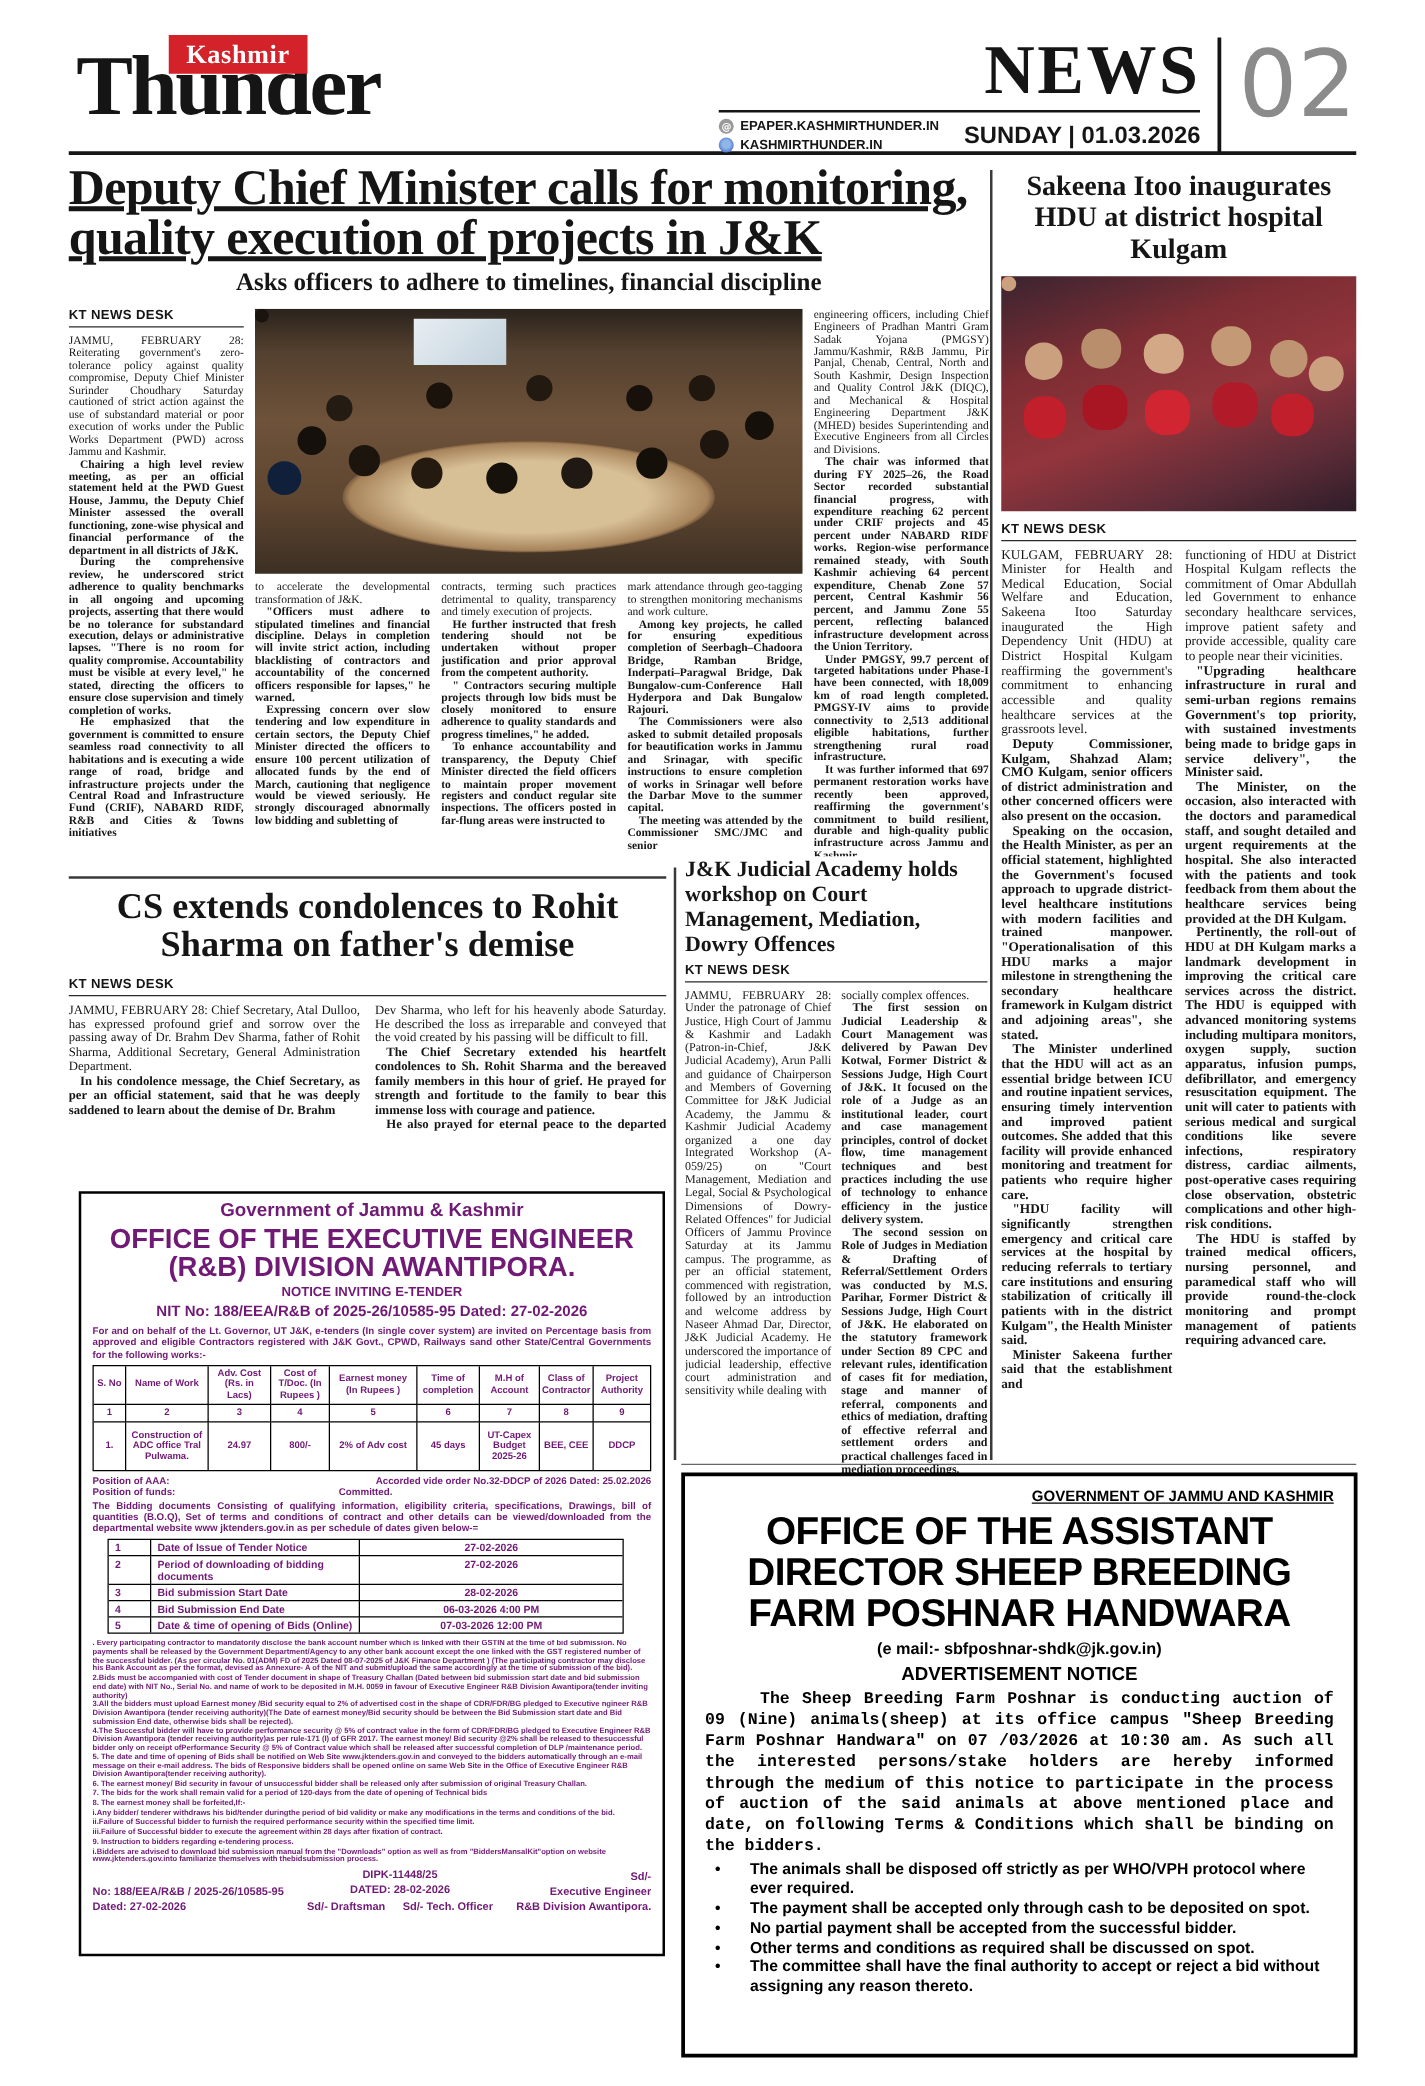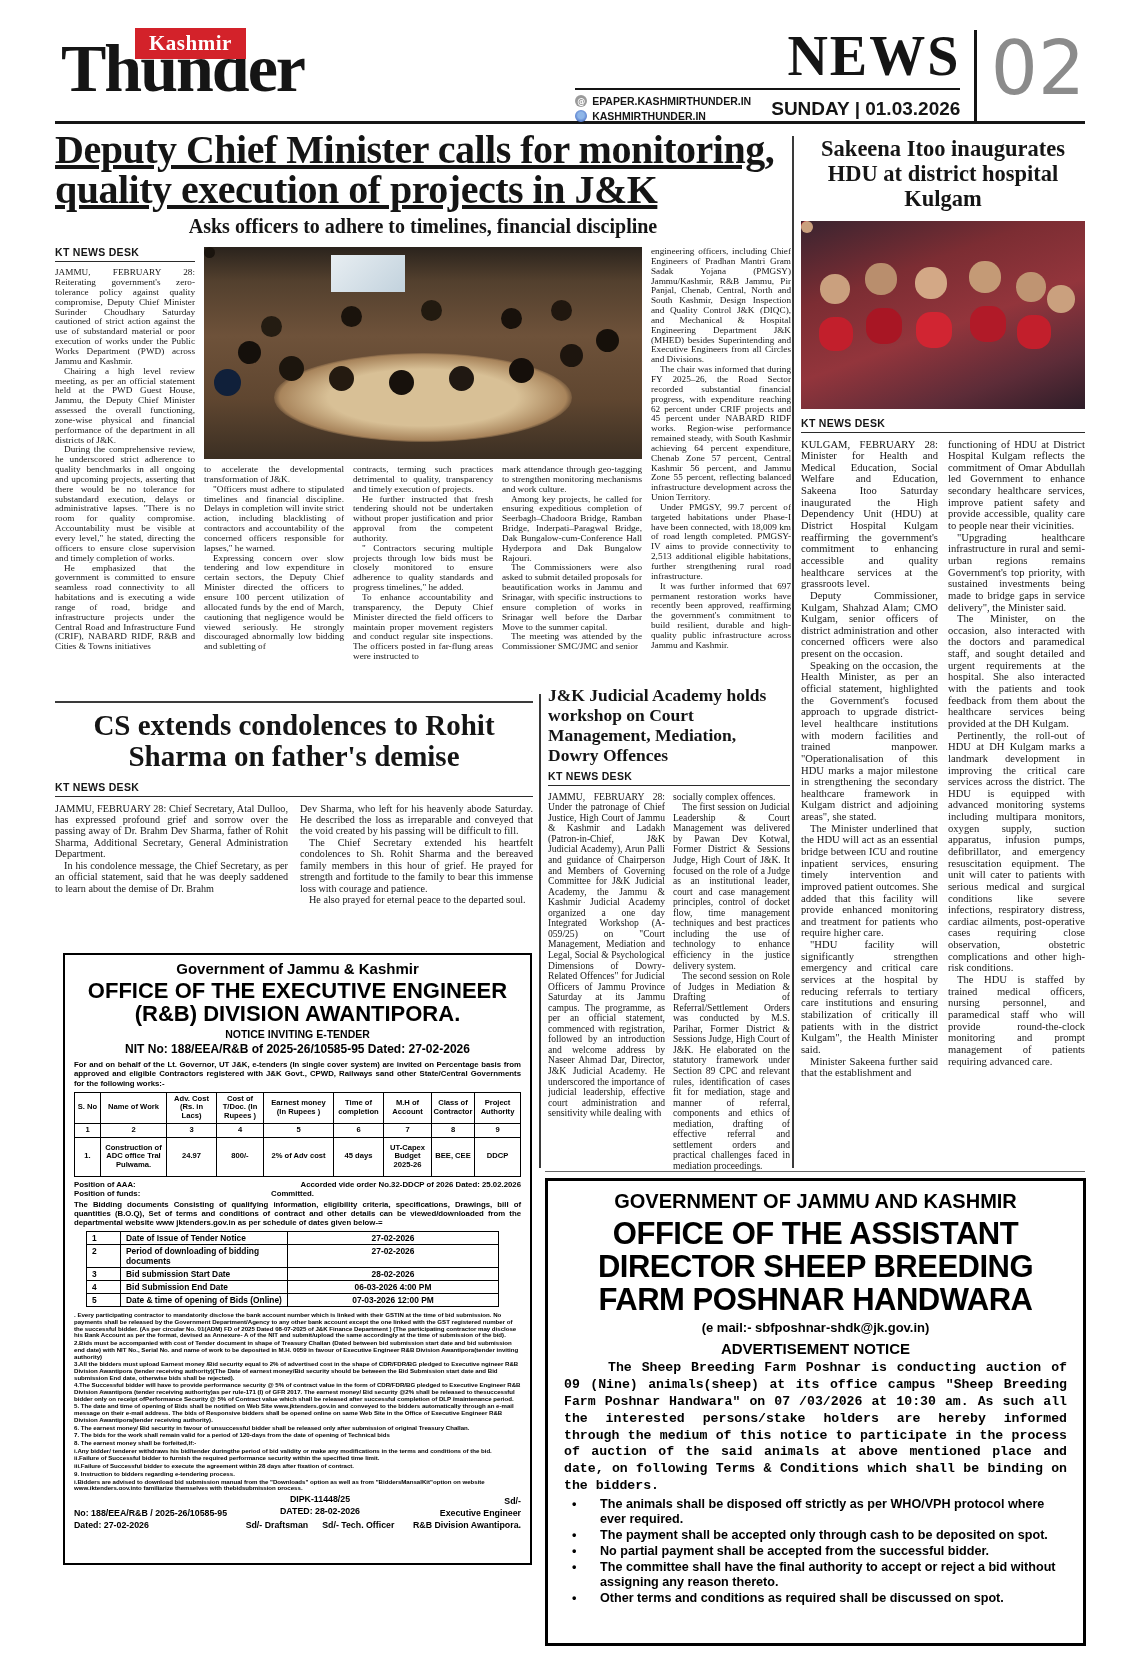--- a/index.html
+++ b/index.html
@@ -31,21 +31,21 @@
   .vbar { width:2.5px; background:#141414; margin:0 14px; }
   .pageno { font-size:74px; line-height:1.05; color:#8b8b8b;
             font-family:"DejaVu Sans", sans-serif; }
 
   
   .byline { font-family:"Liberation Sans", sans-serif; font-weight:bold; font-size:10.5px;
             letter-spacing:0.3px; border-bottom:1.5px solid #2a2a2a; padding-bottom:3px;
             margin-bottom:6px; }
   .btxt { text-align:justify; }
   .btxt p { margin:0; }
-  .btxt p + p { text-indent:9px; }
+  .btxt p + p { text-indent:9px;font-weight:bold; }
 
   
   .main-art { position:absolute; left:55px; top:130px; width:736px; }
   .main-headline { font-size:40px; font-weight:700; line-height:1.0; letter-spacing:-0.5px;text-decoration:underline; }
   .main-sub { text-align:center; font-size:20px; font-weight:700; margin-top:5px; }
   .cols { display:flex; gap:9px; margin-top:9px; height:438px; overflow:hidden; }
   .ncol { width:140px; flex:0 0 auto; font-size:9.2px; line-height:1.07; }
   .mid { width:438px; flex:0 0 auto; display:flex; flex-direction:column; }
   .mid-cols { display:flex; gap:9px; margin-top:6px; flex:1; overflow:hidden; }
   .mid-cols .ncol { width:140px; }
@@ -94,21 +94,21 @@
   .jud { position:absolute; left:548px; top:686px; width:242px; }
   .jud-head { font-size:17.5px; font-weight:700; line-height:1.14; }
   .jud-byline { margin-top:4px; }
   .jud-cols { display:flex; gap:8px; height:402px; overflow:hidden; }
   .jcol { width:117px; flex:0 0 auto; font-size:9.6px; line-height:1.1; }
   .hr-jud { position:absolute; left:545px; top:1171px; width:540px; height:1px; background:#666; }
 
   
   .tender { position:absolute; left:63px; top:953px; width:469px; height:612px;
             border:2.5px solid #000; padding:5px 9px 4px; overflow:hidden;
-            font-family:"Liberation Sans", sans-serif; font-weight:bold; color:#000000; }
+            font-family:"Liberation Sans", sans-serif; font-weight:bold; color:#701a75; }
   .t-gov { text-align:center; font-size:15px; }
   .t-office { text-align:center; font-size:22px; line-height:1.05; margin-top:2px; }
   .t-type { text-align:center; font-size:10.5px; margin-top:3px; }
   .t-nit { text-align:center; font-size:12px; margin-top:2px; }
   .t-intro { font-size:7.8px; line-height:1.18; margin-top:4px; text-align:justify; }
   .t-table { margin-top:4px; border:1px solid #000; font-size:7.6px; }
   .t-row { display:grid; grid-template-columns:26px 66px 50px 47px 70px 50px 48px 43px 1fr; }
   .t-row > div { border-right:1px solid #000; border-bottom:1px solid #000;
                  padding:2px 2px; text-align:center; display:flex; align-items:center;
                  justify-content:center; line-height:1.15; }
@@ -128,21 +128,21 @@
   .t-foot { display:flex; justify-content:space-between; align-items:flex-end;
             font-size:8.8px; margin-top:4px; line-height:1.35; }
   .t-foot .c { text-align:center; }
   .t-foot .r { text-align:right; }
   .t-sds { display:flex; gap:14px; margin-top:2px; }
 
   
   .sheep { position:absolute; left:545px; top:1178px; width:541px; height:468px;
            border:3px solid #000; padding:9px 16px; overflow:hidden;
            font-family:"Liberation Sans", sans-serif; font-weight:bold; color:#000; }
-  .sh-gov { text-align:center; font-size:20px; }
+  .sh-gov { text-align:right; font-size:12px;text-decoration:underline; }
   .sh-office { text-align:center; font-size:31px; line-height:1.07; margin-top:4px;
                letter-spacing:-0.5px; }
   .sh-email { text-align:center; font-size:13px; margin-top:4px; }
   .sh-adv { text-align:center; font-size:15px; margin-top:5px; }
   .sh-body { font-size:13.2px; line-height:1.27; text-align:justify; margin-top:3px;
              text-indent:44px;font-family:Liberation Mono, monospace; }
   .sh-terms { margin-top:2px; font-size:12.6px; line-height:1.25; }
   .sh-terms p { margin:0; padding-left:36px; position:relative; }
   .sh-terms p::before { content:"\2022"; position:absolute; left:8px; }
   .sh-sd { text-align:right; font-size:12.5px; margin-top:6px; line-height:1.3; }
@@ -406,19 +406,19 @@
   <div class="sheep">
     <div class="sh-gov">GOVERNMENT OF JAMMU AND KASHMIR</div>
     <div class="sh-office">OFFICE OF THE ASSISTANT DIRECTOR SHEEP BREEDING FARM POSHNAR HANDWARA</div>
     <div class="sh-email">(e mail:- sbfposhnar-shdk@jk.gov.in)</div>
     <div class="sh-adv">ADVERTISEMENT NOTICE</div>
     <div class="sh-body">The Sheep Breeding Farm Poshnar is conducting auction of 09 (Nine) animals(sheep) at its office campus "Sheep Breeding Farm Poshnar Handwara" on 07 /03/2026 at 10:30 am. As such all the interested persons/stake holders are hereby informed through the medium of this notice to participate in the process of auction of the said animals at above mentioned place and date, on following Terms &amp; Conditions which shall be binding on the bidders.</div>
     <div class="sh-terms">
         <p>The animals shall be disposed off strictly as per WHO/VPH protocol where ever required.</p>
         <p>The payment shall be accepted only through cash to be deposited on spot.</p>
         <p>No partial payment shall be accepted from the successful bidder.</p>
+        <p>Other terms and conditions as required shall be discussed on spot.</p>
         <p>The committee shall have the final authority to accept or reject a bid without assigning any reason thereto.</p>
-        <p>Other terms and conditions as required shall be discussed on spot.</p>
       </div>
 
   </div>
 
 </div>
 
 </body></html>

